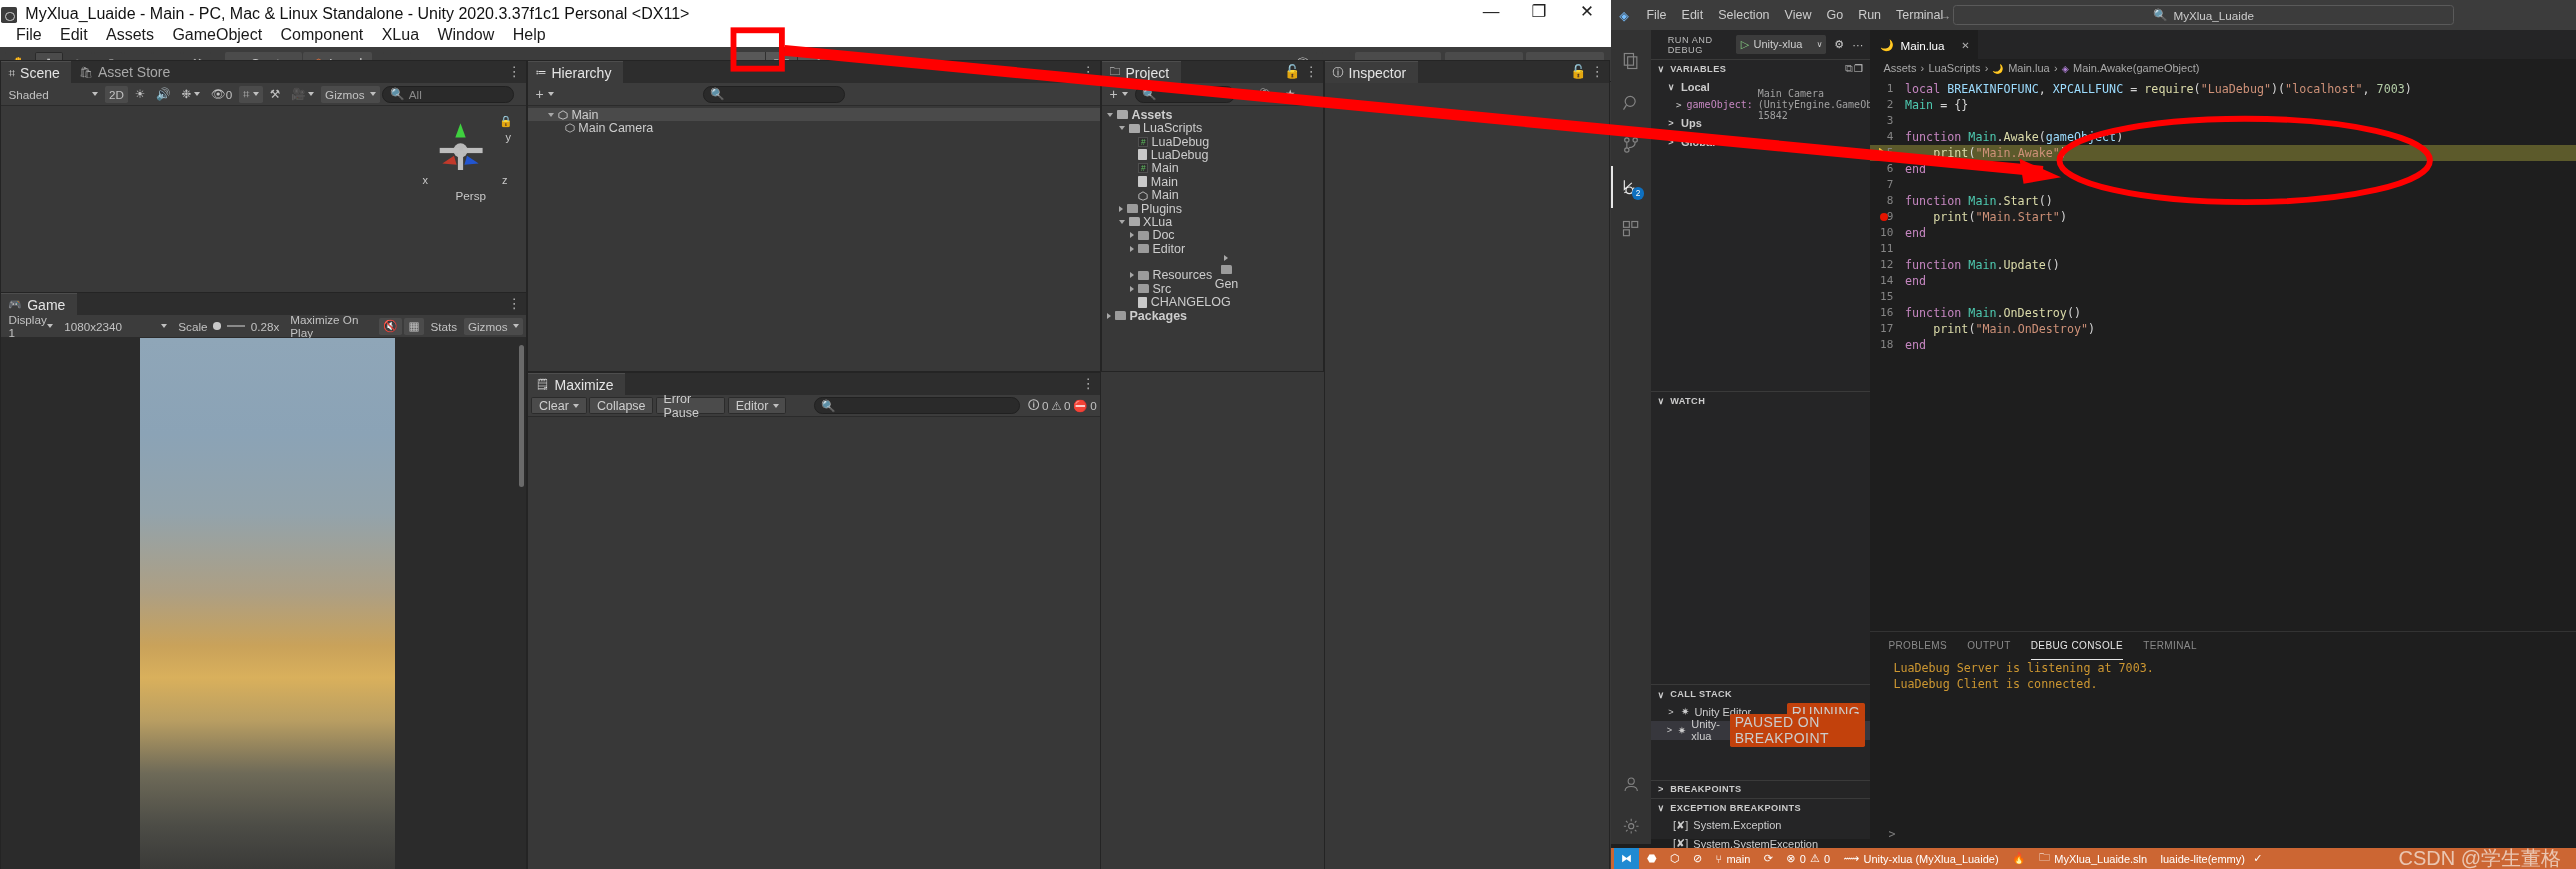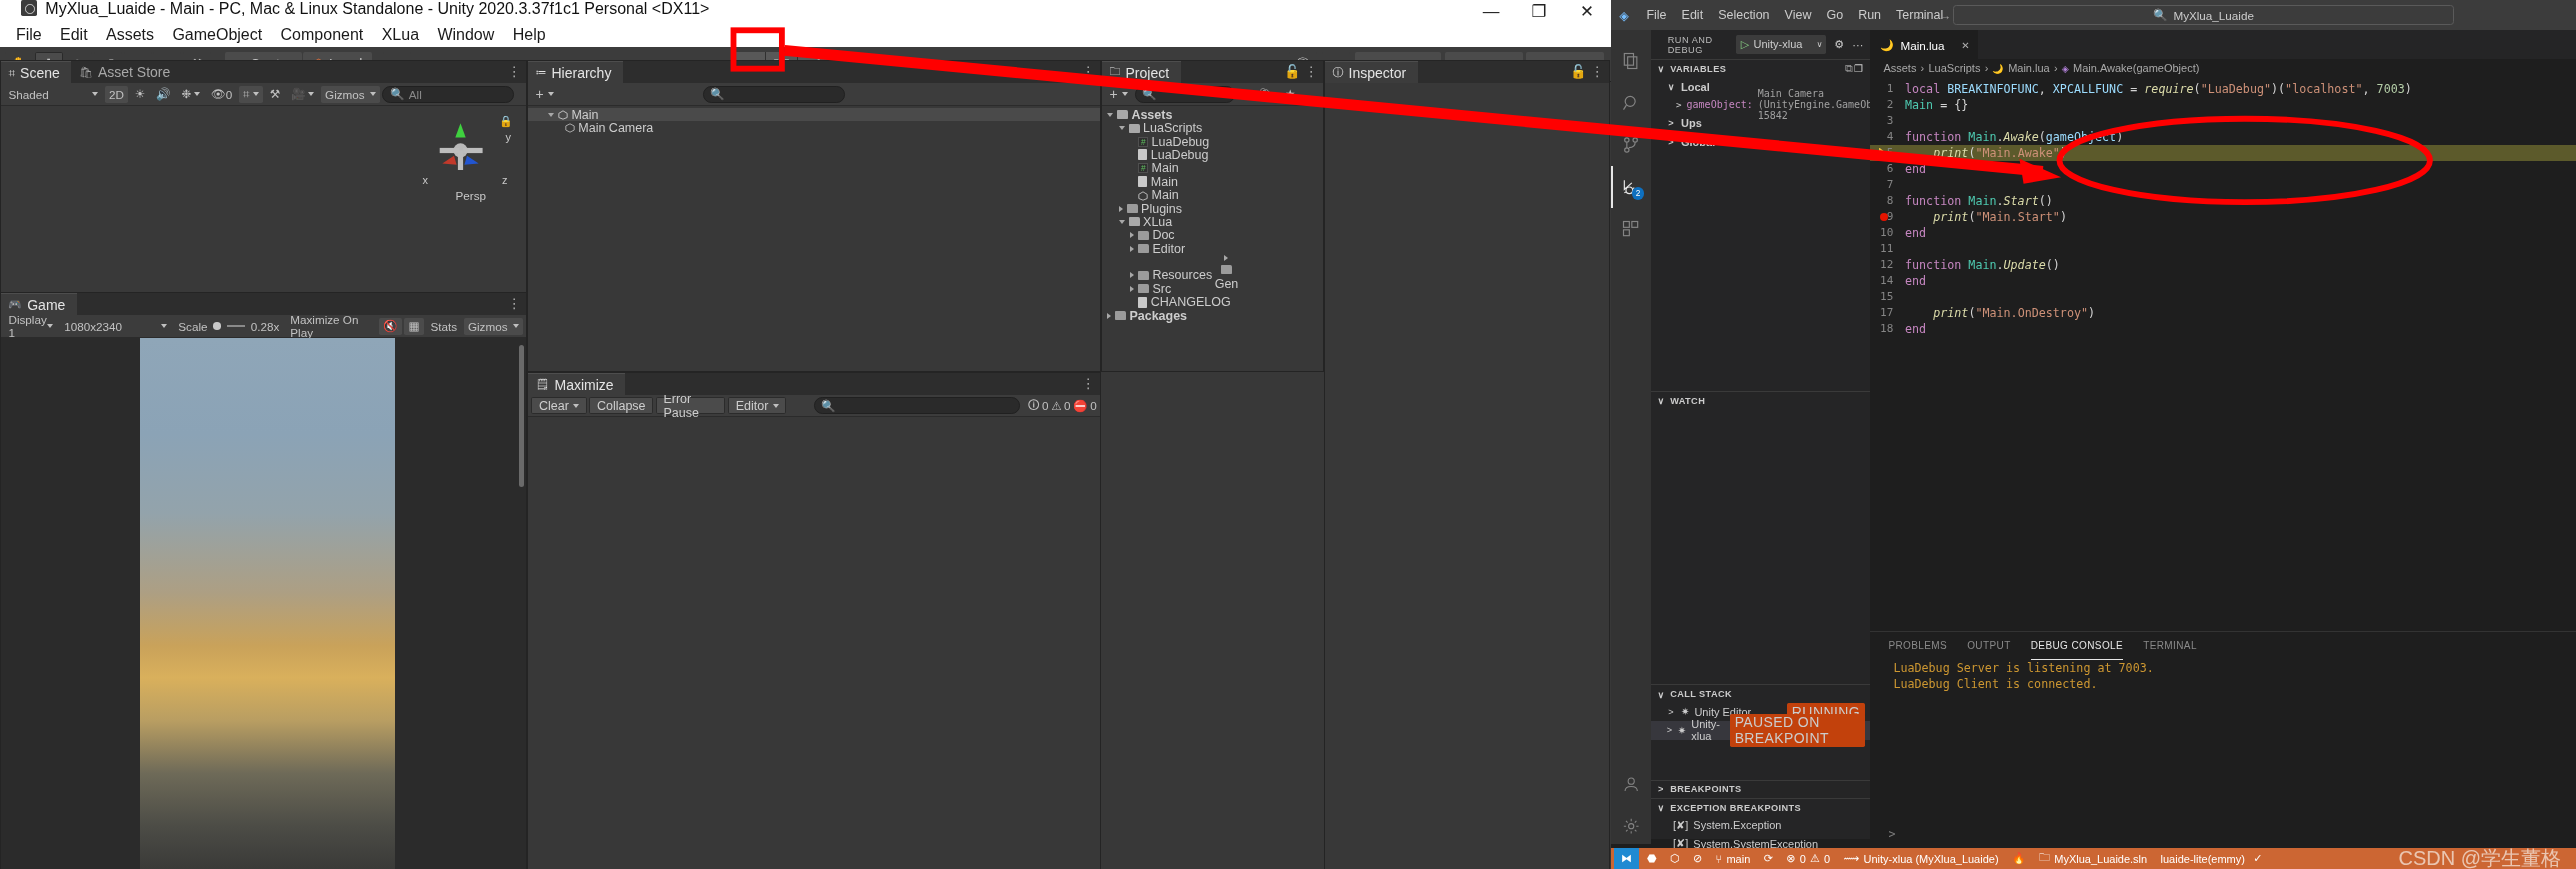--- a/index.html
+++ b/index.html
@@ -11,22 +11,22 @@
   }
   #root { position: relative; width: 2576px; height: 870px; }
 
   
   #unity {
     position: absolute; left: 0; top: 0; width: 1611px; height: 870px;
     background: #383838; color: #d2d2d2;
   }
   .u-titlebar {
     position: absolute; left:0; top:0; width:1611px; height:23.4px;
-    background: #ffffff; color: #111; display:flex; align-items:flex-start;
-    font-size: 16px; padding-left: 21px;
+    background: #ffffff; color: #111; display:flex; align-items:flex-end;
+    font-size: 16px; padding-left: 1px;
   }
   .u-titlebar .appicon {
     width: 16px; height:16px; background:#3c3c3c; border-radius:1.7px;
     margin-right: 8.3px; position:relative;
   }
   .u-titlebar .appicon::after{
     content:""; position:absolute; left:4.2px; top:4.2px; width:7.5px;height:7.5px;
     border:1.7px solid #cfcfcf; border-radius:50%;
   }
   .u-wincontrols { position:absolute; right:0; top:0; height:23.4px; display:flex; }
@@ -171,21 +171,21 @@
   .gut { width:35px; text-align:right; padding-right:11.7px; color:#858585; font-size:11px; flex:none; }
   .cline.hl { background:#5c5a2b; }
   .bp { position:absolute; left:10px; top:4.2px; width:8.3px; height:8.3px; border-radius:50%; background:#e51400; }
   .bparrow { position:absolute; left:8.3px; top:2.5px; width:11px; height:11px; }   
   .kw { color:#c586c0; }   
   .fn { color:#4ec9b0; }   
   .id { color:#9cdcfe; }   
   .st { color:#ce9178; }   
   .nu { color:#b5cea8; }   
   .pn { color:#d4d4d4; }   
-  .yl { color:#dcdcaa;font-style:italic; }
+  .yl { color:#dcdcaa; }
 
   .v-panel { position:absolute; left:259px; bottom:22.5px; width:707px; height:217px; background:#1e1e1e; border-top:0.8px solid #333; }
   .v-ptabs { height:28px; display:flex; align-items:center; gap:20px; padding-left:18.4px; font-size:10px; letter-spacing:0.4px; color:#8a8a8a; }
   .v-ptabs .on { color:#e7e7e7; border-bottom:0.8px solid #e7e7e7; height:28px; display:flex; align-items:center; }
   .dbgline { font-family:"DejaVu Sans Mono", monospace; font-size:11.7px; color:#cd9731; padding-left:23.4px; line-height:16.7px; }
 
   .v-status {
     position:absolute; left:0; bottom:0; width:965px; height:22.5px; background:#cc6633;
     display:flex; align-items:center; color:#ffffff; font-size:11px; padding-left:3.3px; gap:0;
   }
@@ -783,20 +783,24 @@
             <span class="gut">12</span>
             <span style="white-space: pre;"><span class="kw">function</span><span class="pn"> </span><span class="fn">Main</span><span class="pn">.</span><span class="yl">Update</span><span class="pn">(</span><span class="pn">)</span></span>
           </div>
           <div class="cline">
             <span class="gut">14</span>
             <span style="white-space: pre;"><span class="kw">end</span></span>
           </div>
           <div class="cline">
             <span class="gut">15</span>
             <span style="white-space: pre;"></span>
+          </div>
+          <div class="cline">
+            <span class="gut">16</span>
+            <span style="white-space: pre;"><span class="kw">function</span><span class="pn"> </span><span class="fn">Main</span><span class="pn">.</span><span class="yl">OnDestroy</span><span class="pn">(</span><span class="pn">)</span></span>
           </div>
           <div class="cline">
             <span class="gut">17</span>
             <span style="white-space: pre;"><span class="pn"> </span><span class="pn"> </span><span class="pn"> </span><span class="pn"> </span><span class="yl">print</span><span class="pn">(</span><span class="st">"Main.OnDestroy"</span><span class="pn">)</span></span>
           </div>
           <div class="cline">
             <span class="gut">18</span>
             <span style="white-space: pre;"><span class="kw">end</span></span>
           </div>
         </div>

